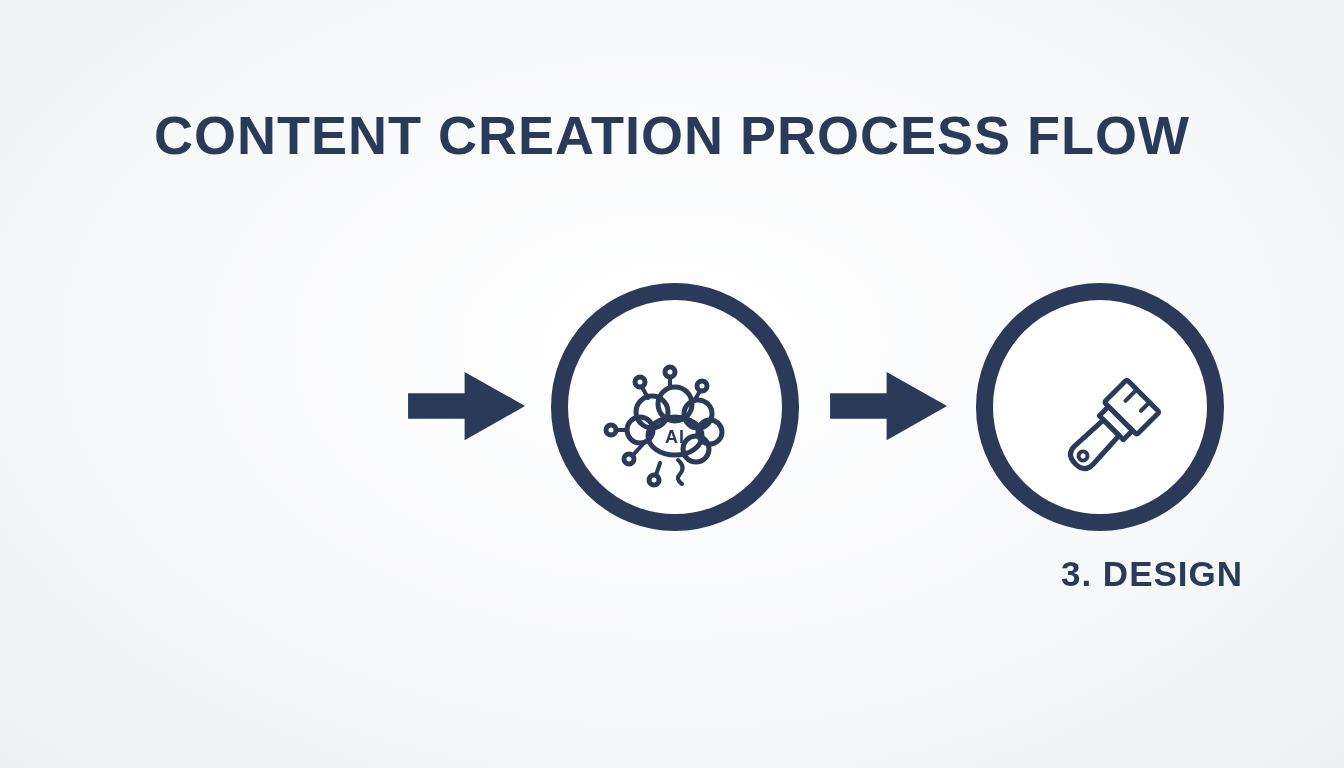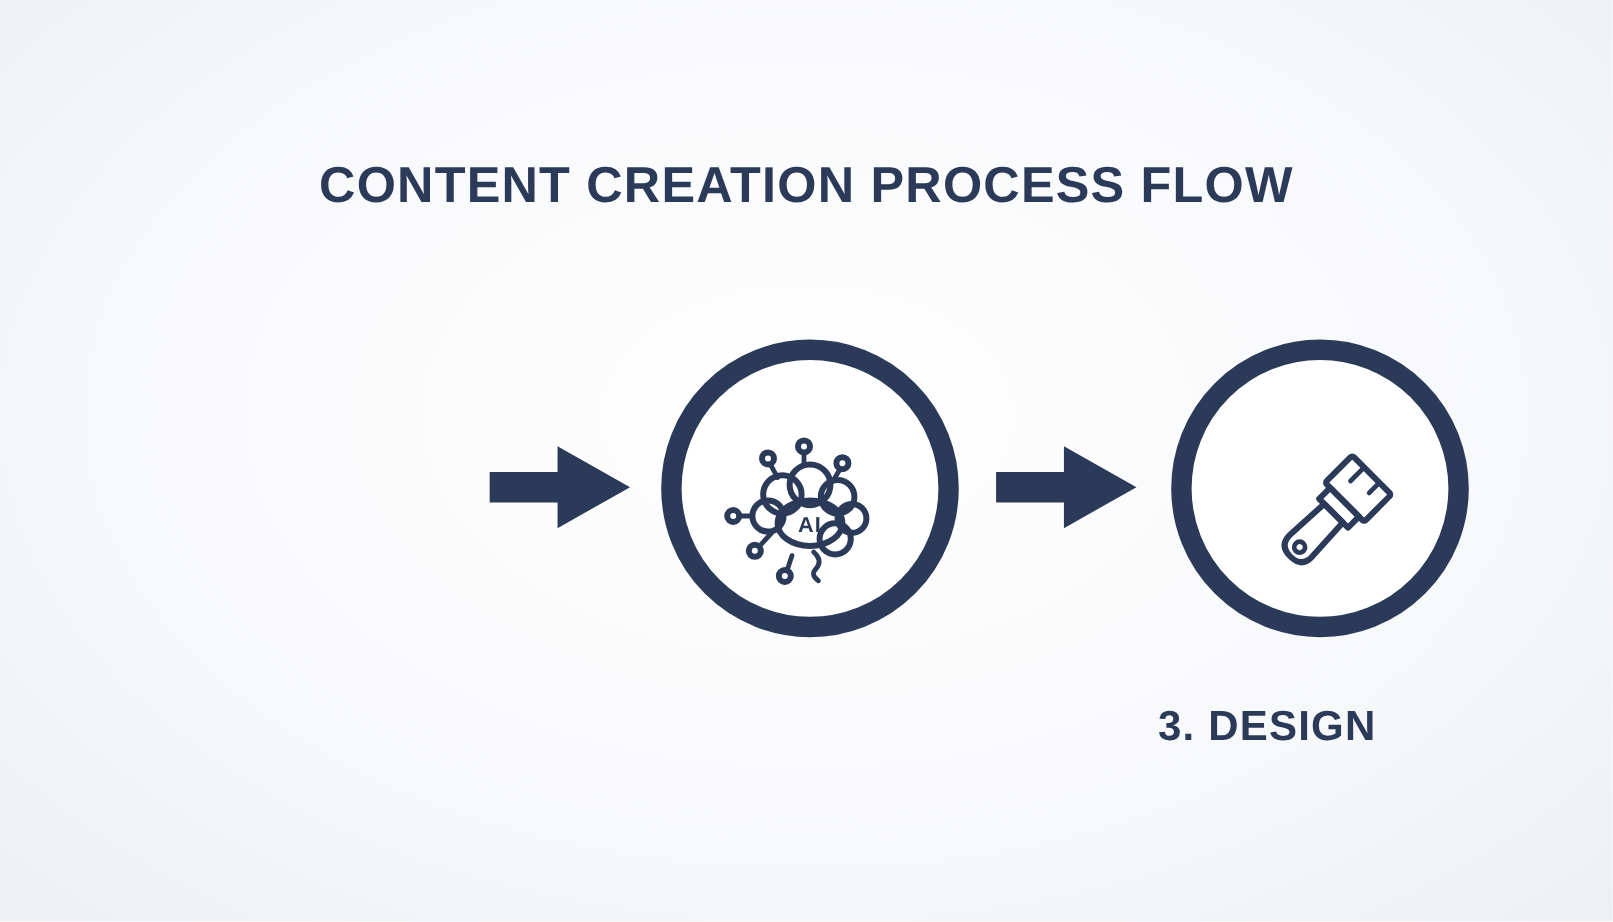--- a/index.html
+++ b/index.html
@@ -10,25 +10,25 @@
   .canvas {
     position: relative;
     width: 1344px;
     height: 768px;
     background: radial-gradient(ellipse at 50% 45%, #ffffff 0%, #f7f8fa 62%, #edeff3 100%);
     overflow: hidden;
   }
 
   .title {
     position: absolute;
-    top: 130px;
+    top: 104px;
     left: 0;
     width: 100%;
     text-align: center;
-    font-size: 42px;
+    font-size: 54px;
     font-weight: bold;
     color: var(--accent);
     letter-spacing: 1px;
     white-space: nowrap;
   }
 
   .circle {
     position: absolute;
     width: 248px;
     height: 248px;
@@ -49,21 +49,21 @@
     width: 320px;
     text-align: center;
     font-size: 35px;
     font-weight: bold;
     color: var(--accent);
     letter-spacing: 1px;
     white-space: nowrap;
   }
   .label-1 { left: 90px; }
   .label-2 { left: 515px; }
-  .label-3 { left: 896px; margin-top: 32px; }
+  .label-3 { left: 992px; }
 
   .arrow { position: absolute; top: 367px; width: 126px; height: 78px; }
   .arrow-1 { left: 406px; }
   .arrow-2 { left: 828px; }
 
   svg .stroke {
     fill: none;
     stroke: var(--accent);
     stroke-width: 5;
     stroke-linecap: round;

